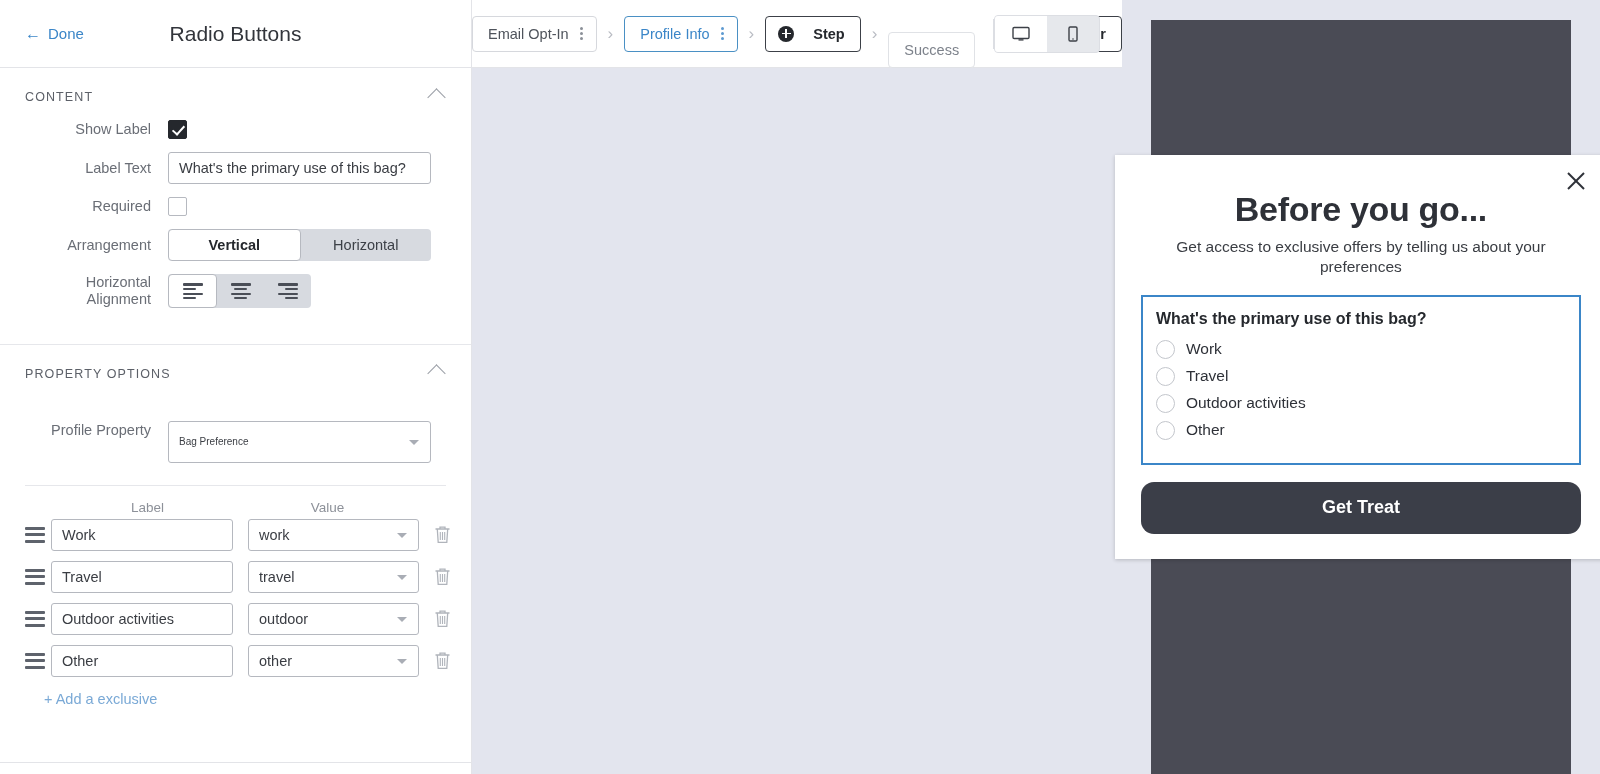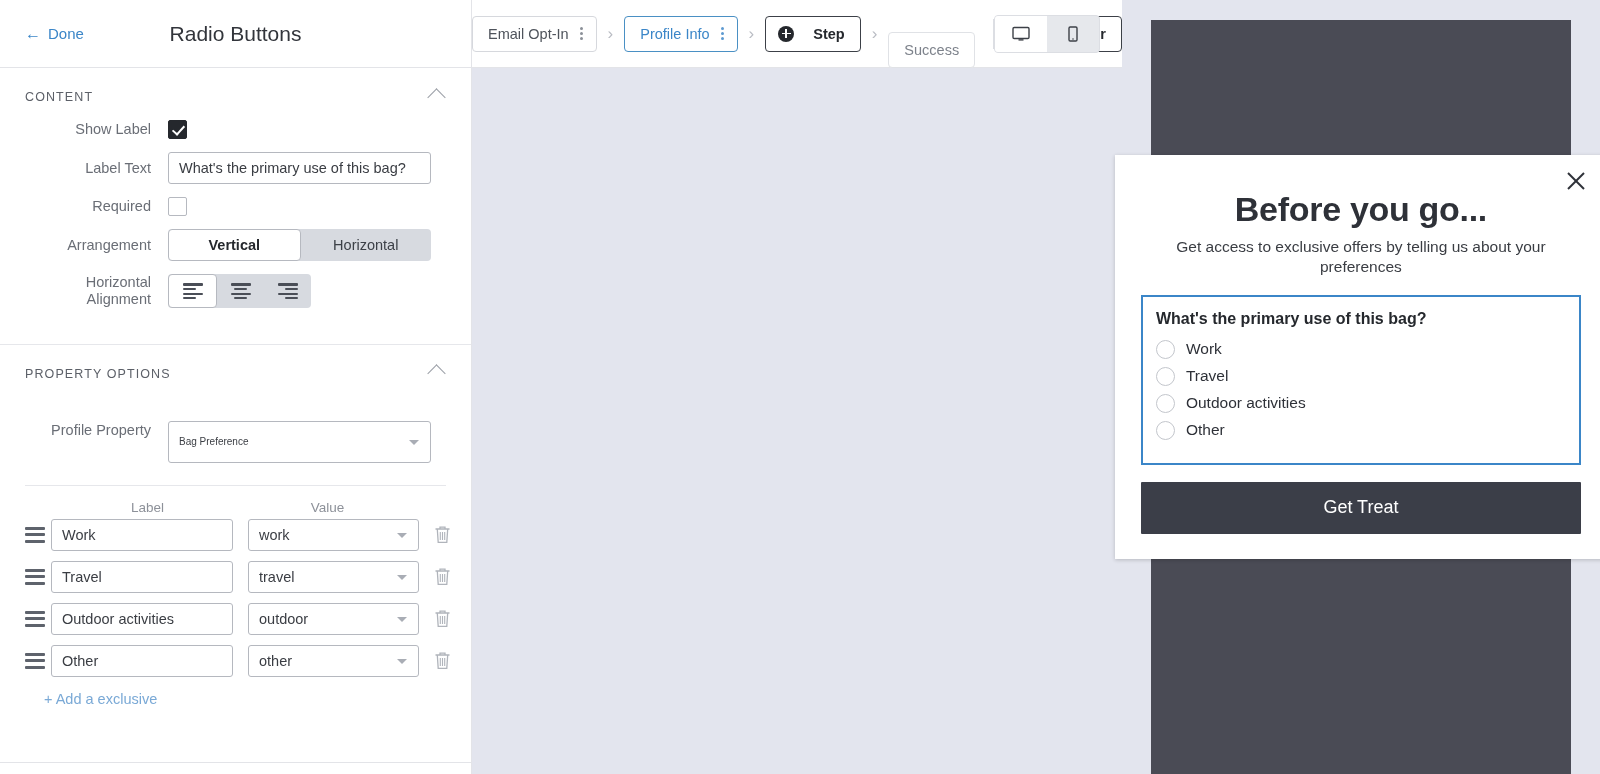--- a/index.html
+++ b/index.html
@@ -440,23 +440,23 @@
     flex: 0 0 19px;
     cursor: pointer;
   }
   .radio-text { font-size: 15.5px; color: #2e3138; }
   .cta-button {
     width: 100%;
     height: 52px;
     background: #3b3e48;
     color: #fff;
     font-size: 18px;
-    font-weight: normal;
+    font-weight: bold;
     border: none;
-    border-radius: 1px;
+    border-radius: 13px;
     cursor: pointer;
     font-family: "Liberation Sans", sans-serif;
   }
 </style>
 </head>
 <body>
 
 <div id="app">
 
   <div id="left-panel">

